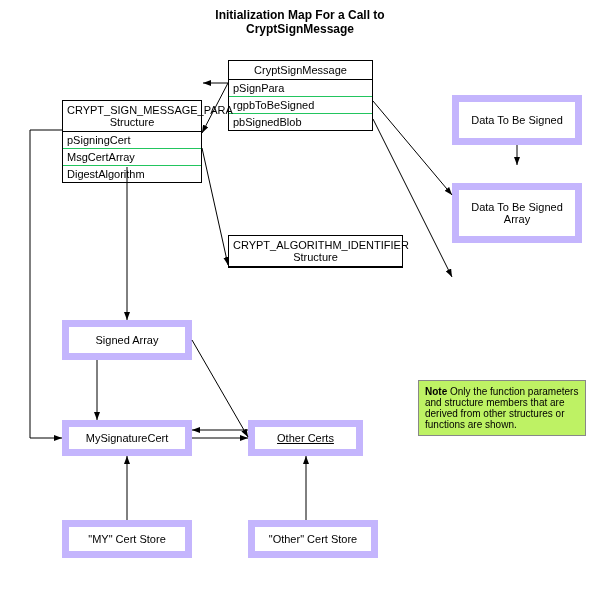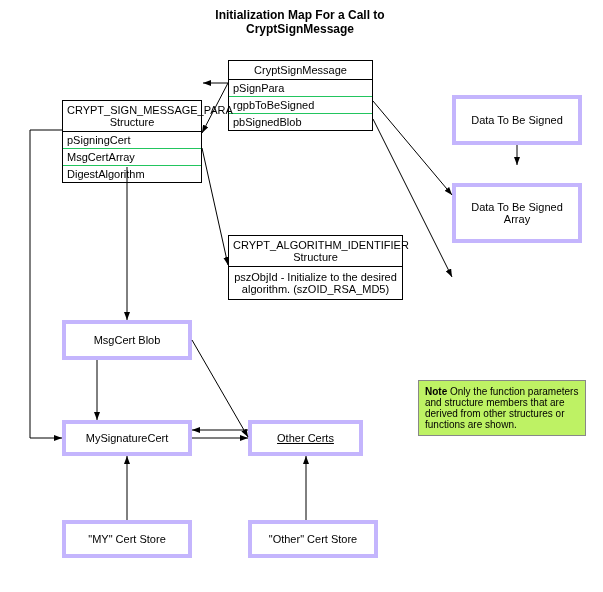--- a/index.html
+++ b/index.html
@@ -12,21 +12,21 @@
       overflow: hidden;
       position: relative;
     }
     .diagram {
       position: relative;
       width: 545px;
       height: 592px;
     }
     .box {
       position: absolute;
-      border: 4px solid #c4b5fd;
+      border: 7px solid #c4b5fd;
       background: #fff;
       text-align: center;
       display: flex;
       flex-direction: column;
       align-items: center;
       justify-content: center;
       padding: 2px 4px;
       font-size: 11px;
     }
     .box-divided {
@@ -93,34 +93,33 @@
 
   <div class="box-divided" style="left:62px; top:100px; width:140px;">
     <div class="box-header">CRYPT_SIGN_MESSAGE_PARA Structure</div>
     <div class="box-row">pSigningCert</div>
     <div class="box-row">MsgCertArray</div>
     <div class="box-row">DigestAlgorithm</div>
   </div>
 
   <div class="box-divided" style="left:228px; top:235px; width:175px;">
     <div class="box-header">CRYPT_ALGORITHM_IDENTIFIER Structure</div>
-    <div class="box-row" style="text-align:center; padding:4px;">pszObjId - Initialize to the desired algorithm. (szOID_RSA_MD5)</div>
   </div>
 
   <div class="box" style="left:452px; top:95px; width:130px; height:50px;">
     <span>Data To Be Signed</span>
   </div>
 
   <div class="box" style="left:452px; top:165px; width:130px; height:60px;margin-top:18px;">
     <span>Data To Be Signed Array</span>
   </div>
 
 
   <div class="box" style="left:62px; top:320px; width:130px; height:40px;">
-    <span>MsgCert Blob</span>
+    <span>Signed Array</span>
   </div>
 
   <div class="box" style="left:62px; top:420px; width:130px; height:36px;">
     <span>MySignatureCert</span>
   </div>
 
   <div class="box" style="left:248px; top:420px; width:115px; height:36px;text-decoration:underline;">
     <span>Other Certs</span>
   </div>
 

